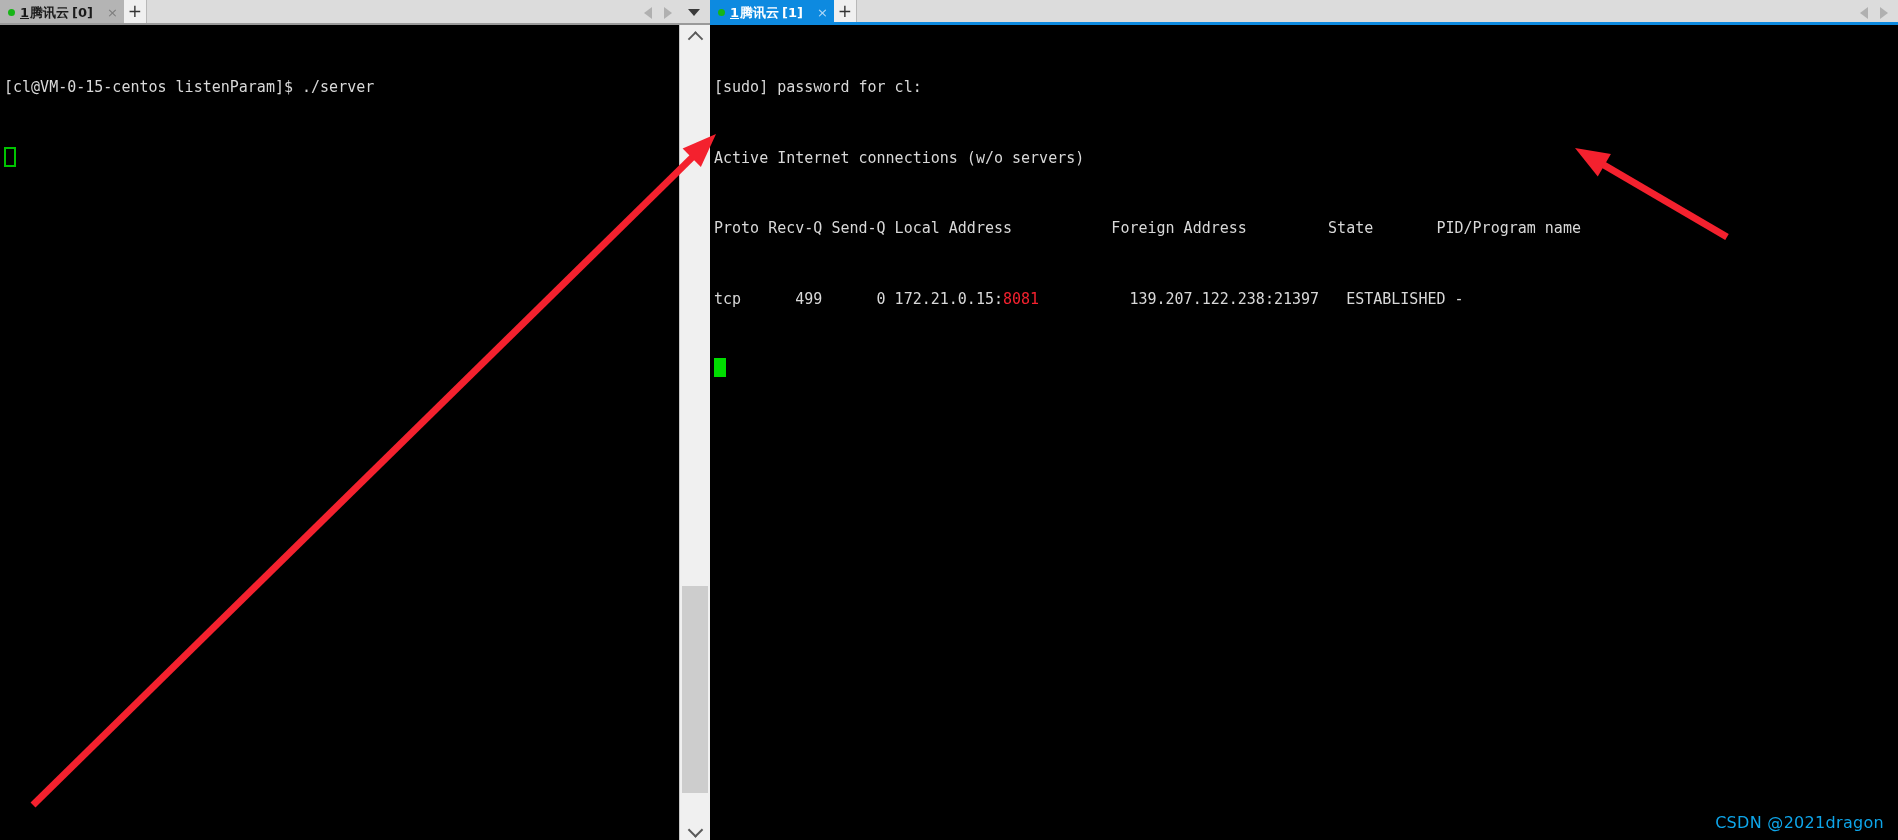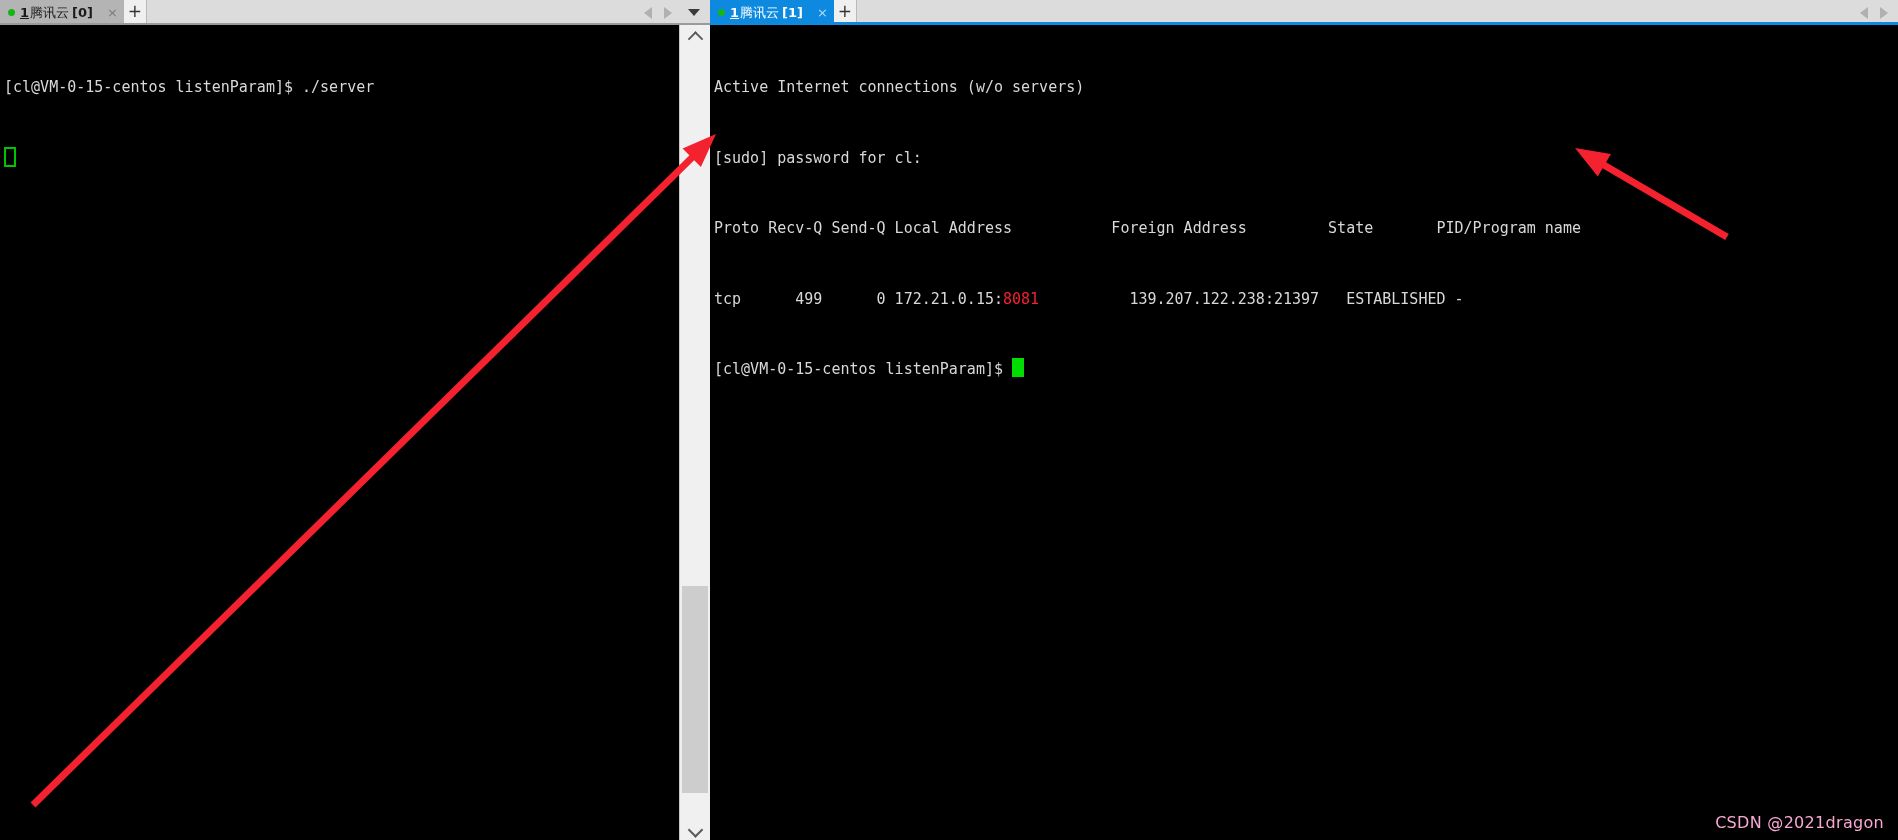--- a/index.html
+++ b/index.html
@@ -71,21 +71,21 @@
     border-radius: 50%;
     background: #16b516;
     margin-right: 5px;
     flex: 0 0 auto;
   }
   .tab-num {
     text-decoration: underline;
     margin-right: 1px;
     font-weight: 700;
   }
-  .tab-name { font-weight: 400; margin-right: 3px; }
+  .tab-name { font-weight: 700; margin-right: 3px; }
   .tab-idx  { font-weight: 700; }
   .tab-close {
     margin-left: 14px;
     font-size: 13px;
     opacity: .75;
     font-family: "DejaVu Sans", "Liberation Sans", sans-serif;
   }
   .tab.sel-gray .tab-close { color: #6a6a6a; }
   .tab.sel-blue .tab-close { color: #e8f4ff; }
 
@@ -216,21 +216,21 @@
     position: absolute;
     left: 0; top: 0;
     width: 1898px;
     height: 840px;
     pointer-events: none;
   }
   .watermark {
     position: absolute;
     right: 14px;
     bottom: 8px;
-    color: #f9a8d4;
+    color: #0ea5e9;
     font-family: "DejaVu Sans", "Liberation Sans", sans-serif;
     font-size: 16px;
     letter-spacing: .3px;
     user-select: none;
   }
 </style>
 </head>
 <body>
 
 <div class="app">
@@ -294,25 +294,25 @@
 
       <div class="navarrows">
         <span class="tri tri-left"></span>
         <span class="tri tri-right"></span>
       </div>
 
       <div class="tabbar-underline underline-blue"></div>
     </div>
 
     <div class="term term-right">
+      <div class="line">[sudo] password for cl:</div>
       <div class="line">Active Internet connections (w/o servers)</div>
-      <div class="line">[sudo] password for cl:</div>
       <div class="line">Proto Recv-Q Send-Q Local Address           Foreign Address         State       PID/Program name</div>
       <div class="line"><span>tcp      499      0 172.21.0.15:</span><span class="c-red">8081</span><span>          139.207.122.238:21397   ESTABLISHED -</span></div>
-      <div class="line"><span>[cl@VM-0-15-centos listenParam]$ </span><span class="cursor-block"></span></div>
+      <div class="line"><span class="cursor-block"></span></div>
     </div>
   </div>
 
   <svg class="arrows" id="annotation-arrows" width="1898" height="840" viewBox="0 0 1898 840">
       <g>
         <line x1="33" y1="805" x2="696.0263234328376" y2="153.6227481355285" stroke="#f4212e" stroke-width="7" stroke-linecap="butt"></line>
         <polygon points="716,134 700.8568115170839,167.1011154278957 682.6356882483789,148.55413004410207" fill="#f4212e"></polygon>
       </g>
       <g>
         <line x1="1727" y1="237" x2="1599.1627145990037" y2="162.1479052586272" stroke="#f4212e" stroke-width="7" stroke-linecap="butt"></line>

